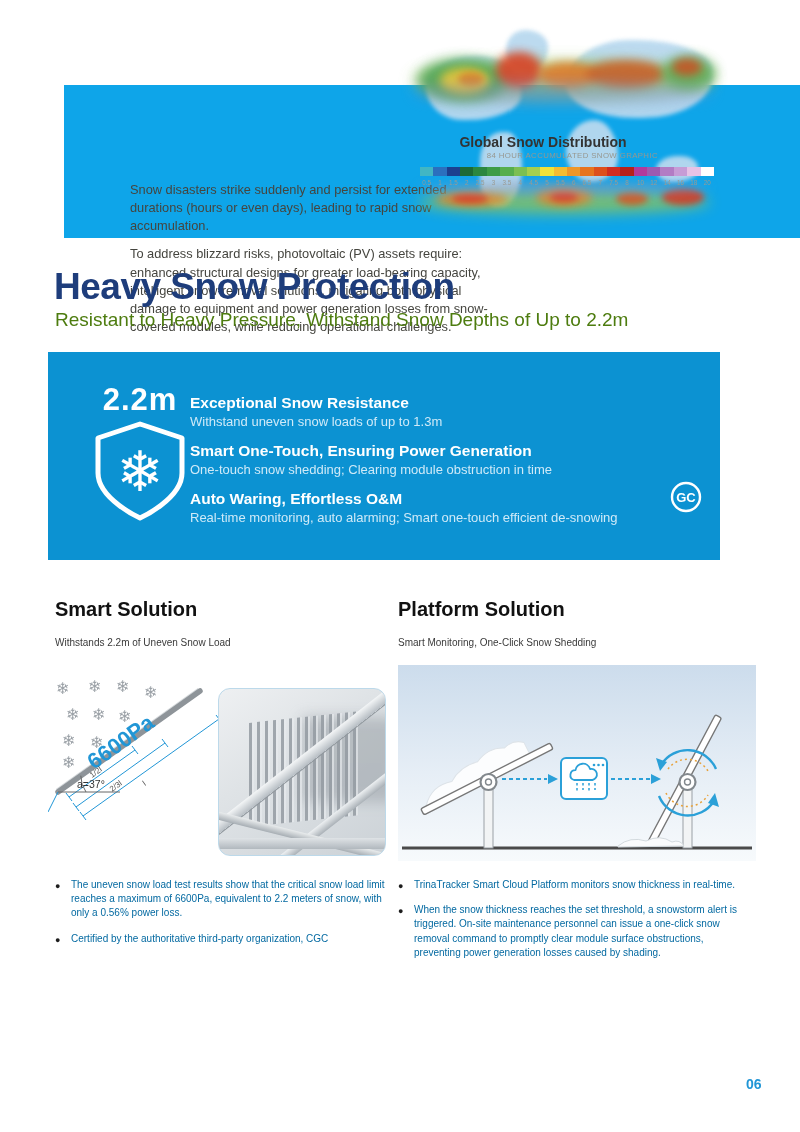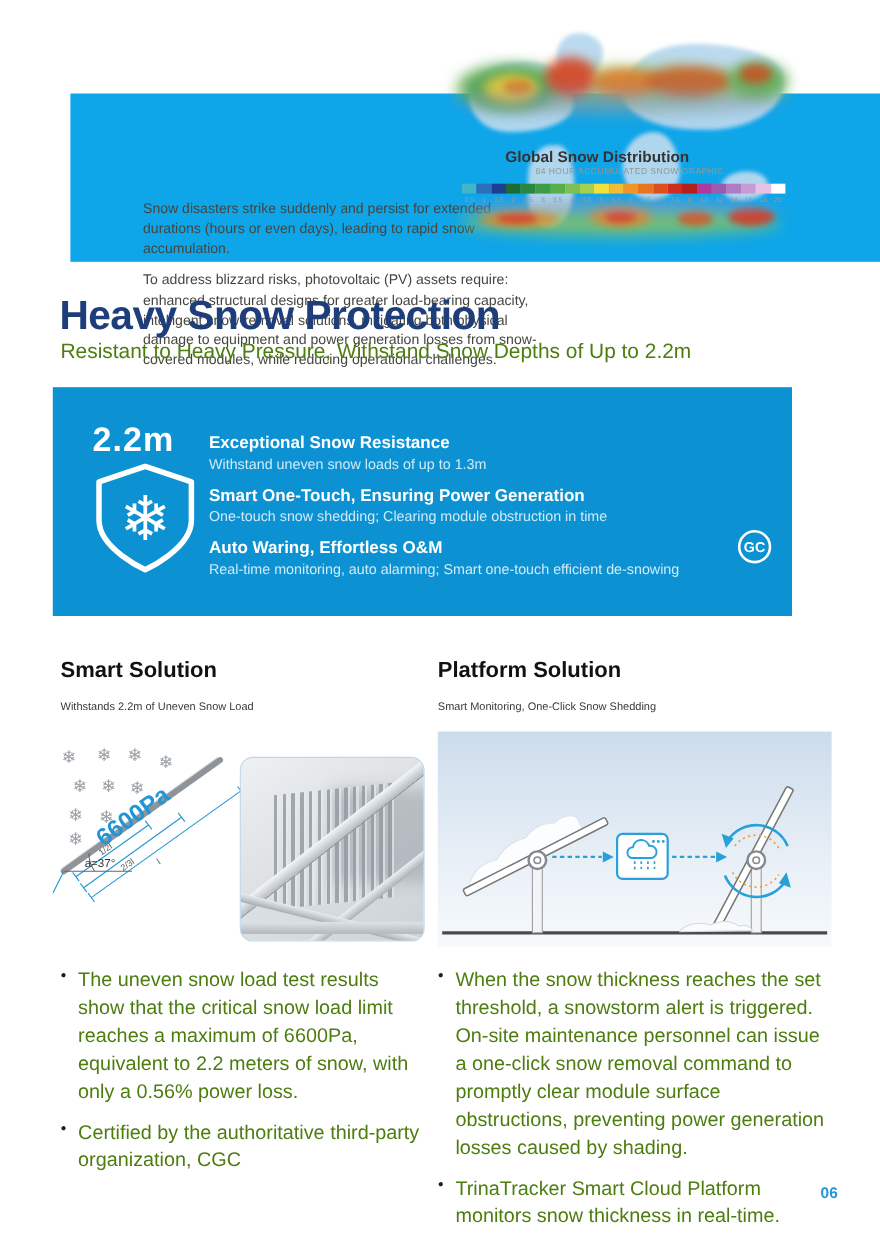--- a/index.html
+++ b/index.html
@@ -25,21 +25,21 @@
   .colorbar-labels { position:absolute; left:2px; top:151px; width:294px; display:flex; z-index:3; }
   .colorbar-labels > div { flex:1; text-align:center; font-size:6.3px; color:#9a9a92; }
 
   
   .headline-title { position:absolute; left:54px; top:266px; font-size:37px; font-weight:bold;
                     color:#1e3d7b; letter-spacing:-.5px; }
   .headline-sub { position:absolute; left:55px; top:309px; font-size:19px; color:#4d7c0f; }
 
   
   .banner { position:absolute; left:48px; top:352px; width:672px; height:208px; background:#0c92d2; }
-  .badge { position:absolute; left:36px; top:32px; width:112px; text-align:left; }
+  .badge { position:absolute; left:36px; top:32px; width:112px; text-align:center; }
   .badge-value { font-size:31px; font-weight:bold; color:#fff; letter-spacing:1px; line-height:1; }
   .features { position:absolute; left:142px; top:42px; }
   .feature { margin-bottom:13px; }
   .feature-title { font-size:15.5px; font-weight:bold; color:#fff; margin-bottom:2px; }
   .feature-desc { font-size:13px; color:#cfeaf8; }
   .cert-logo { position:absolute; left:620px; top:127px; }
 
   
   .col-head { position:absolute; }
   .fixed-head { left:55px; top:598px; }
@@ -64,21 +64,21 @@
                   background:linear-gradient(180deg,#edf0f2,#aab1b7); transform:rotate(-38deg); }
   .photo .beam3 { position:absolute; left:-12px; top:146px; width:210px; height:8px;
                   background:linear-gradient(180deg,#e9eced,#a7aeb4); transform:rotate(14deg); }
   .photo .base { position:absolute; left:0; bottom:6px; width:100%; height:11px;
                  background:linear-gradient(180deg,#dfe3e6,#b1b8be); }
 
   .tracker-diagram { position:absolute; left:398px; top:665px; width:358px; height:196px;
                      background:linear-gradient(180deg,#ccdcec 0%,#e6eef6 55%,#f7fafc 100%); }
 
   
-  .bullets { position:absolute; font-size:18px; color:#4d7c0f; line-height:1.42; }
+  .bullets { position:absolute; font-size:10px; color:#0369a1; line-height:1.42; }
   .fixed-bullets { left:55px; top:878px; width:336px; }
   .tracker-bullets { left:398px; top:878px; width:352px; }
   .bullets li { list-style:none; position:relative; padding-left:16px; margin-bottom:11px; }
   .bullets li::before { content:"●"; position:absolute; left:0; top:2px; font-size:9px; color:#1d1d1d; }
 
   .page-number { position:absolute; left:746px; top:1076px; font-size:14px; font-weight:bold; color:#2196d6; }
 
   svg text { font-family:"Liberation Sans",sans-serif; }
 </style>
 </head>
@@ -318,17 +318,17 @@
       <polygon points="258,93 262,106 269,97" fill="#2ba0d8"></polygon>
       <path d="M261,131 A31,31 0 0 0 316,136" fill="none" stroke="#2ba0d8" stroke-width="2.4"></path>
       <polygon points="321,142 317,128 310,138" fill="#2ba0d8"></polygon>
       <path d="M270,104 A24,24 0 0 1 311,108" fill="none" stroke="#e8a33d" stroke-width="1.5" stroke-dasharray="2 3"></path>
       <path d="M268,128 A24,24 0 0 0 310,130" fill="none" stroke="#e8a33d" stroke-width="1.5" stroke-dasharray="2 3"></path>
     </g>
   </svg>
 </div>
 
 <ul class="bullets tracker-bullets">
+  <li>TrinaTracker Smart Cloud Platform monitors snow thickness in real-time.</li>
   <li>When the snow thickness reaches the set threshold, a snowstorm alert is triggered. On-site maintenance personnel can issue a one-click snow removal command to promptly clear module surface obstructions, preventing power generation losses caused by shading.</li>
-  <li>TrinaTracker Smart Cloud Platform monitors snow thickness in real-time.</li>
 </ul>
 
 <div class="page-number">06</div>
 
 </body></html>

